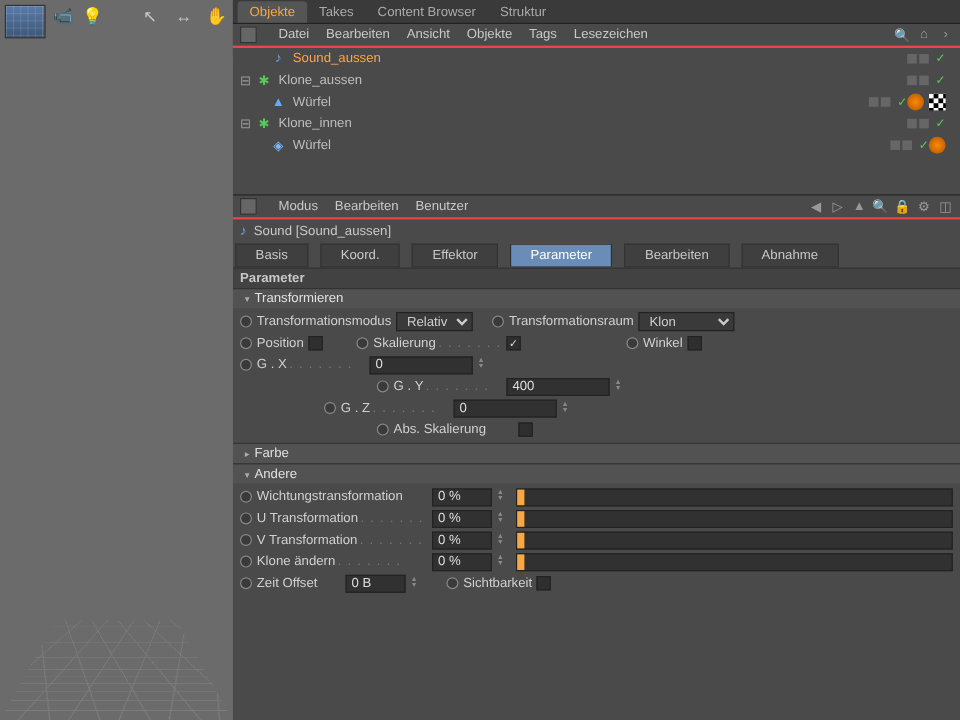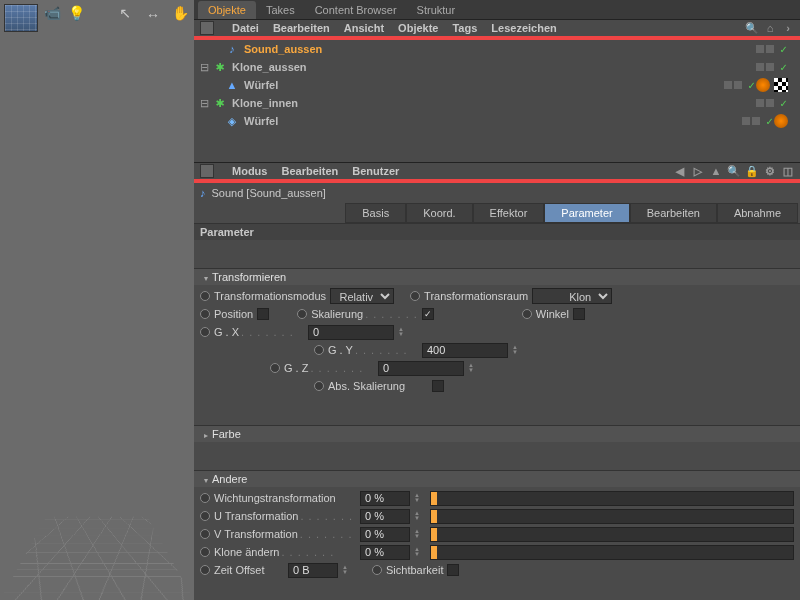--- a/index.html
+++ b/index.html
@@ -8,50 +8,50 @@
 .thumb { width: 34px; height: 28px; background: linear-gradient(#5a7aa8,#3d5676); border: 1px solid #333; margin: 2px; position: relative; overflow: hidden; }
 .thumb::before { content: ""; position: absolute; inset: 0; background-image: linear-gradient(#fff2 1px,transparent 1px),linear-gradient(90deg,#fff2 1px,transparent 1px); background-size: 6px 6px; }
 .tlbar { display: flex; gap: 2px; padding: 2px; }
 .ticon { width: 22px; height: 22px; display: flex; align-items: center; justify-content: center; font-size: 14px; }
 .viewport { position: absolute; top: 48px; bottom: 0; left: 0; right: 0; background: #6b6b6b; }
 .grid { position: absolute; bottom: 0; left: 0; right: 0; height: 320px; background-image: repeating-linear-gradient(78deg,transparent,transparent 40px,#888 40px,#888 41px),repeating-linear-gradient(102deg,transparent,transparent 40px,#888 40px,#888 41px),repeating-linear-gradient(180deg,transparent,transparent 18px,#888 18px,#888 19px); opacity: 0.6; transform: perspective(300px) rotateX(60deg); transform-origin: bottom; }
 .right { flex: 1; min-width: 0; background: #4a4a4a; display: flex; flex-direction: column; }
 .tabrow { display: flex; align-items: center; height: 20px; background: #3a3a3a; border-bottom: 1px solid #222; padding-left: 4px; }
 .tab { padding: 3px 10px; color: #aaa; cursor: pointer; }
 .tab.active { background: #555; color: #f9a83f; border-radius: 3px 3px 0 0; }
-.menubar { display: flex; align-items: center; height: 20px; background: #4a4a4a; padding: 0 6px; gap: 14px; border-bottom: 4px solid #ef4444; font-weight: bold; }
+.menubar { display: flex; align-items: center; height: 20px; background: #4a4a4a; padding: 0 6px; gap: 14px; border-bottom: 2px solid #ef4444; }
 .mbicon { width: 14px; height: 14px; background: #666; border: 1px solid #333; margin-right: 4px; }
 .mbr { margin-left: auto; display: flex; gap: 6px; }
 .hierarchy { background: #4a4a4a; height: 122px; overflow: hidden; }
 .hrow { display: flex; align-items: center; height: 18px; padding-left: 6px; }
 .hrow .exp { width: 12px; color: #999; }
 .hico { width: 16px; height: 14px; display: flex; align-items: center; justify-content: center; margin-right: 4px; }
-.hname { flex: 1; color: #bdbdbd; font-weight: bold; }
+.hname { flex: 1; color: #bdbdbd; }
 .hname.sel { color: #f9a83f; }
 .hdots { display: flex; gap: 2px; margin-right: 6px; }
 .dot { width: 8px; height: 8px; background: #666; }
 .chk { color: #5c5; font-size: 10px; }
 .tagcol { display: flex; gap: 4px; margin-right: 12px; }
 .tag { width: 14px; height: 14px; }
 .attr { flex: 1; background: #4a4a4a; display: flex; flex-direction: column; border-top: 1px solid #222; overflow: hidden; }
 .objtitle { display: flex; align-items: center; height: 20px; background: #4a4a4a; padding: 0 6px; gap: 6px; }
-.subtabs { display: flex; height: 20px; gap: 0; padding: 0 2px; justify-content: flex-end; }
+.subtabs { display: flex; height: 20px; gap: 10px; padding: 0 2px; }
 .stab { flex: 0 0 auto; padding: 3px 16px; background: #3f3f3f; border: 1px solid #333; cursor: pointer; }
 .stab.active { background: #6a8db8; color: #fff; }
 .section-hdr { background: #424242; padding: 2px 6px; font-weight: bold; border-top: 1px solid #333; }
-.group-hdr { background: #525252; padding: 2px 10px; border-top: 1px solid #333; color: #e0e0e0; margin-top: 28px; }
+.group-hdr { background: #525252; padding: 2px 10px; border-top: 1px solid #333; color: #e0e0e0; }
 .group-hdr::before { content: "▾"; margin-right: 4px; font-size: 8px; color: #aaa; }
 .group-hdr.collapsed::before { content: "▸"; }
 .params { padding: 2px 0; }
 .prow { display: flex; align-items: center; height: 18px; padding: 0 6px; gap: 4px; }
 .rad { width: 10px; height: 10px; border-radius: 50%; border: 1px solid #888; background: #3a3a3a; flex: 0 0 auto; }
 .plabel { color: #d0d0d0; position: relative; }
 .dots::after { content: ". . . . . . ."; color: #777; letter-spacing: 1px; margin-left: 2px; }
 .cb { width: 12px; height: 12px; background: #2f2f2f; border: 1px solid #222; display: inline-flex; align-items: center; justify-content: center; font-size: 9px; color: #ddd; }
-select.sel { background: #3a3a3a; border: 1px solid #222; color: #ccc; padding: 1px 4px; height: 16px; font-size: 11px; text-align: right; }
+select.sel { background: #3a3a3a; border: 1px solid #222; color: #ccc; padding: 1px 4px; height: 16px; font-size: 11px; }
 .numfield { width: 86px; height: 15px; background: #313131; border: 1px solid #222; color: #ddd; padding: 0 4px; display: flex; align-items: center; }
 .spin { width: 10px; height: 15px; display: flex; flex-direction: column; justify-content: center; }
 .spin span { color: #888; font-size: 6px; line-height: 5px; }
 .slider { flex: 1; height: 15px; background: #313131; border: 1px solid #222; position: relative; margin-left: 2px; }
 .slider .knob { position: absolute; left: 0; top: 0; bottom: 0; width: 6px; background: #f9a83f; }
 .icons-right { display: flex; gap: 6px; margin-left: auto; }
 .smico { width: 12px; height: 12px; color: #999; font-size: 11px; display: flex; align-items: center; justify-content: center; }
 .tribox { width:14px; height:14px; background: repeating-conic-gradient(#000 0 25%,#fff 0 50%) 0 0/8px 8px; }
 </style>
 </head>

